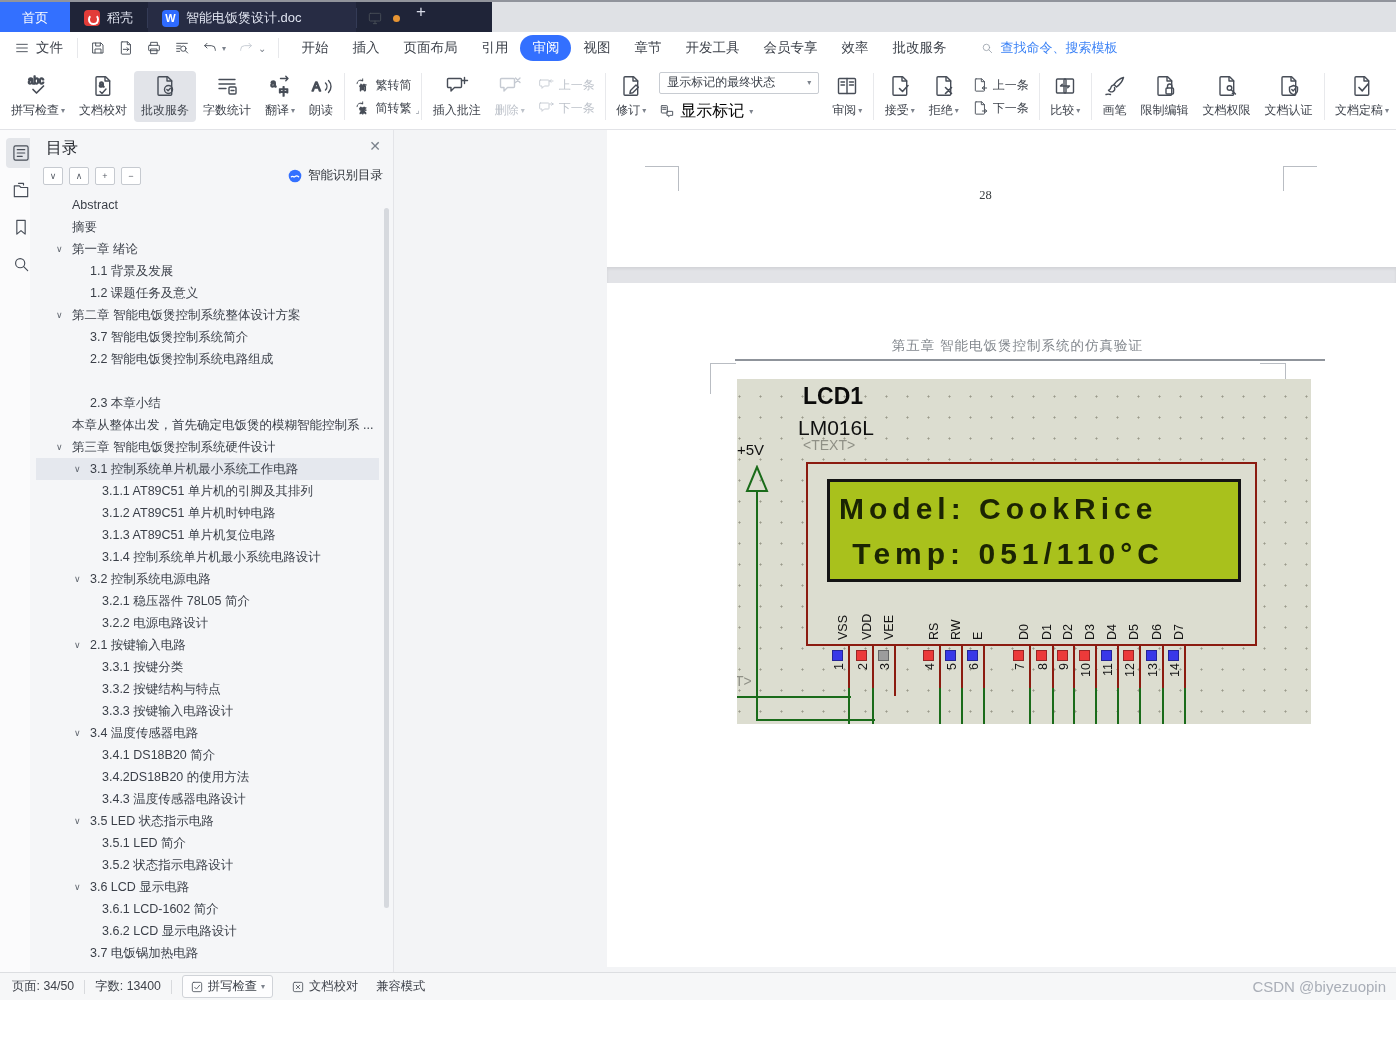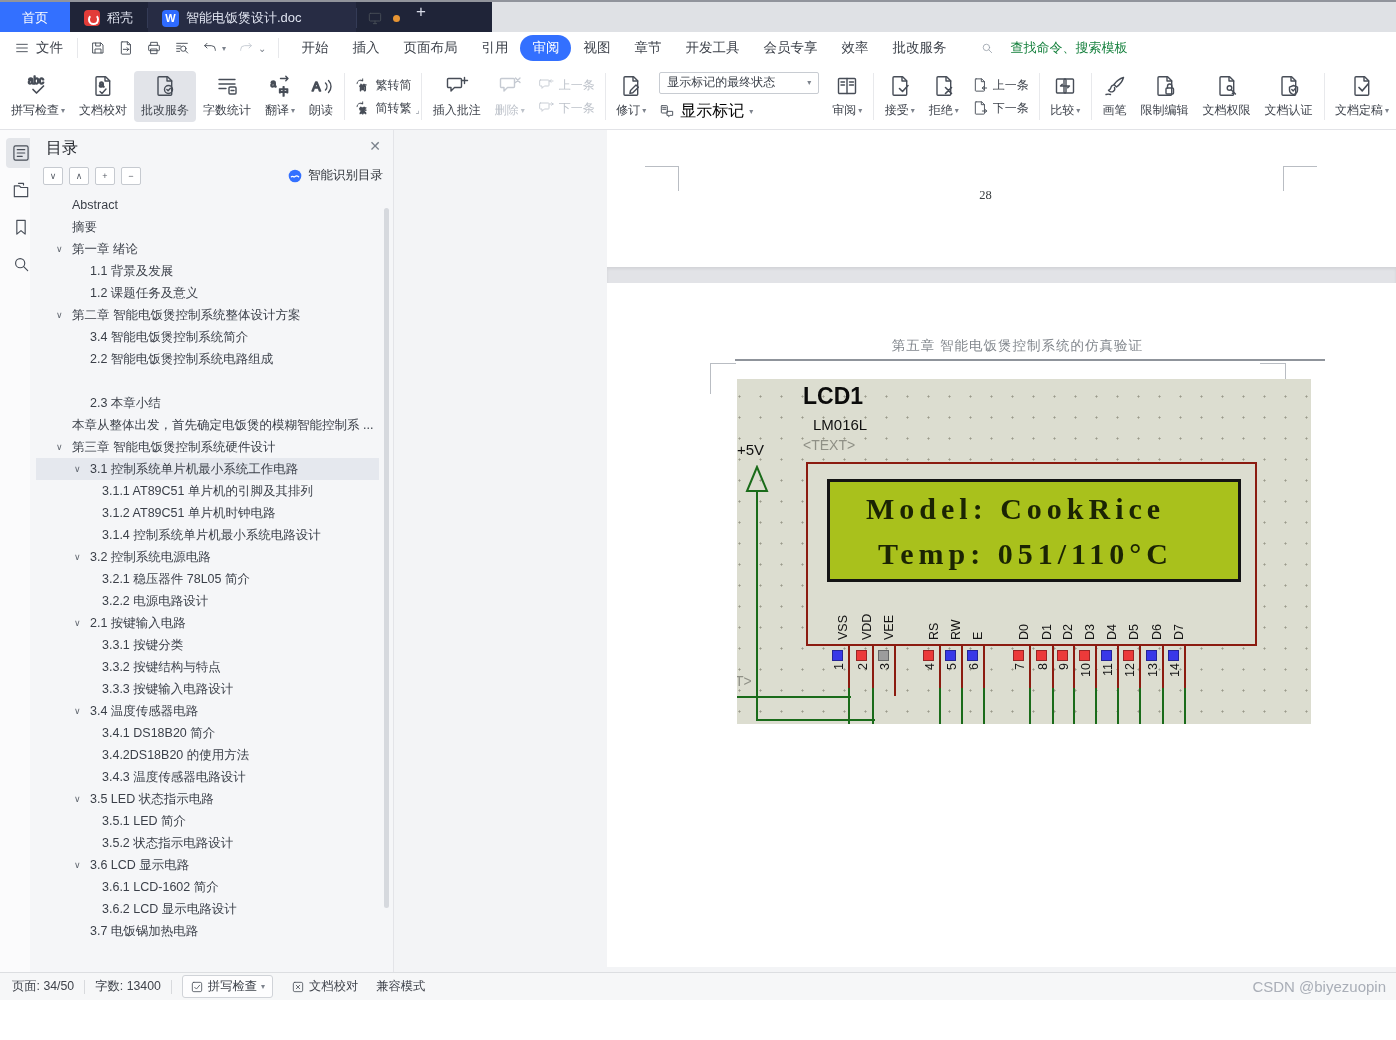--- a/index.html
+++ b/index.html
@@ -20,21 +20,21 @@
   .plus{color:#d8dce8;font-size:17px;padding:0 6px;}
 
   
   .menubar{position:absolute;left:0;top:32px;width:100%;height:32px;background:#fff;display:flex;align-items:center;font-size:13.5px;color:#3d424b;}
   .filebtn{display:flex;align-items:center;gap:6px;padding:0 14px;}
   .qbar{display:flex;align-items:center;gap:12px;padding:0 12px;border-left:1px solid #e7e8eb;border-right:1px solid #e7e8eb;height:20px;}
   .qbar .car{font-size:8px;color:#7c828c;margin-left:-8px;}
   .mitems{display:flex;align-items:center;margin-left:10px;}
   .mitem{padding:4px 12px;border-radius:14px;}
   .mitem.active{background:#3370ff;color:#fff;}
-  .msearch{display:flex;align-items:center;gap:16px;margin-left:22px;color:#15803d;font-size:13px;}
+  .msearch{display:flex;align-items:center;gap:6px;margin-left:22px;color:#3b82f6;font-size:13px;}
 
   
   .toolbar{position:absolute;left:0;top:64px;width:100%;height:66px;background:#fff;border-bottom:1px solid #e2e3e7;display:flex;align-items:center;padding-left:4px;box-sizing:border-box;}
   .tbtn{display:flex;flex-direction:column;align-items:center;justify-content:center;gap:4px;padding:3px 7px;border-radius:4px;font-size:12px;color:#3d424b;white-space:nowrap;}
   .tbtn.active{background:#e2e4e9;}
   .tbtn .lbl{display:flex;align-items:center;gap:2px;}
   .car{font-size:8px;color:#7c828c;}
   .disabled,.disabled .car{color:#bdc2ca !important;}
   .tb-sep{width:1px;align-self:stretch;background:#e8e9ec;margin:9px 4px;}
   .stack{display:flex;flex-direction:column;justify-content:center;gap:6px;font-size:12px;color:#3d424b;padding:0 6px;position:relative;}
@@ -71,27 +71,27 @@
   .pagegap{position:absolute;left:201px;top:137px;right:0;height:16px;background:#e2e3e7;box-shadow:inset 0 2px 3px rgba(0,0,0,.07);}
   .page2{position:absolute;left:201px;top:153px;right:0;bottom:5px;background:#fff;}
   .mark{position:absolute;border:0 solid #b9bdc3;}
   .pagenum{position:absolute;left:0;right:0;top:58px;text-align:center;font-family:"Liberation Serif",serif;font-size:12.5px;color:#3c4043;transform:translateX(-16px);}
   .hdr-title{position:absolute;left:0;right:0;top:54px;text-align:center;font-size:13.5px;color:#82878d;letter-spacing:1px;transform:translateX(16px);}
   .hdr-rule{position:absolute;left:128px;width:590px;top:76px;border-top:2.5px solid #8f949b;}
 
   
   .diagram{position:absolute;left:130px;top:96px;width:574px;height:345px;background-color:var(--board,#dcddd0);background-image:radial-gradient(circle,#99998a 0.9px,transparent 1.15px);background-size:21px 21px;background-position:13px 7px;overflow:hidden;}
   .d-ref{position:absolute;left:66px;top:4px;font-size:23px;font-weight:bold;color:#0b0b0b;}
-  .d-part{position:absolute;left:76px;top:37px;font-size:15px;color:#101010;}
+  .d-part{position:absolute;left:61px;top:37px;font-size:21px;color:#101010;}
   .d-ph{position:absolute;left:66px;top:58px;font-size:14px;color:#8f9086;}
   .d-pwr{position:absolute;left:0px;top:62px;font-size:15px;color:#101010;}
   .d-stray{position:absolute;left:-2px;top:294px;font-size:14px;color:#8f9086;}
   .module{position:absolute;left:69px;top:83px;width:451px;height:184px;border:2px solid var(--maroon,#8b1b10);background:var(--board,#dcddd0);box-sizing:border-box;}
   .screen{position:absolute;left:19px;top:15px;width:414px;height:103px;border:3px solid #141414;background:var(--screen,#a9c11c);box-sizing:border-box;overflow:hidden;}
-  .lcdline{font-family:Liberation Serif, serif;font-weight:bold;font-size:30px;letter-spacing:5px;line-height:45px;color:#1b2403;white-space:pre;padding-left:24px;margin-left:12px;}
+  .lcdline{font-family:Liberation Sans, sans-serif;font-weight:bold;font-size:30px;letter-spacing:5px;line-height:45px;color:#1b2403;white-space:pre;padding-left:9px;}
   .lcdline:first-child{margin-top:4px;}
   .stub{position:absolute;width:2px;background:var(--maroon,#8b1b10);}
   .gwire{position:absolute;background:var(--green,#1a6b1a);}
   .psq{position:absolute;width:11px;height:11px;box-shadow:inset 0 0 0 1px rgba(0,0,0,.35);}
   .vlab{position:absolute;transform:rotate(-90deg);transform-origin:0 0;white-space:nowrap;font-size:12.5px;color:#141414;line-height:13px;}
   .vnum{position:absolute;transform:rotate(-90deg) translateX(-100%);transform-origin:0 0;white-space:nowrap;font-size:12.5px;color:#141414;line-height:13px;}
   .d-arrow{position:absolute;left:8px;top:86px;}
   .caption{position:absolute;left:130px;top:465px;width:574px;text-align:center;font-family:"Liberation Serif",serif;font-size:14.5px;color:#000;}
 
   
@@ -646,21 +646,21 @@
           <span class="sp" style="width: 54px;"></span>
           <span class="txt">1.2 课题任务及意义</span>
         </div>
         <div class="trow">
           <span class="sp" style="width: 20px;"></span>
           <span class="chev">∨</span>
           <span class="txt">第二章 智能电饭煲控制系统整体设计方案</span>
         </div>
         <div class="trow">
           <span class="sp" style="width: 54px;"></span>
-          <span class="txt">3.4 智能电饭煲控制系统简介</span>
+          <span class="txt">3.7 智能电饭煲控制系统简介</span>
         </div>
         <div class="trow">
           <span class="sp" style="width: 54px;"></span>
           <span class="txt">2.2 智能电饭煲控制系统电路组成</span>
         </div>
         <div class="trow"></div>
         <div class="trow">
           <span class="sp" style="width: 54px;"></span>
           <span class="txt">2.3 本章小结</span>
         </div>
@@ -678,20 +678,24 @@
           <span class="chev">∨</span>
           <span class="txt">3.1 控制系统单片机最小系统工作电路</span>
         </div>
         <div class="trow">
           <span class="sp" style="width: 66px;"></span>
           <span class="txt">3.1.1 AT89C51 单片机的引脚及其排列</span>
         </div>
         <div class="trow">
           <span class="sp" style="width: 66px;"></span>
           <span class="txt">3.1.2 AT89C51 单片机时钟电路</span>
+        </div>
+        <div class="trow">
+          <span class="sp" style="width: 66px;"></span>
+          <span class="txt">3.1.3 AT89C51 单片机复位电路</span>
         </div>
         <div class="trow">
           <span class="sp" style="width: 66px;"></span>
           <span class="txt">3.1.4 控制系统单片机最小系统电路设计</span>
         </div>
         <div class="trow">
           <span class="sp" style="width: 38px;"></span>
           <span class="chev">∨</span>
           <span class="txt">3.2 控制系统电源电路</span>
         </div>

